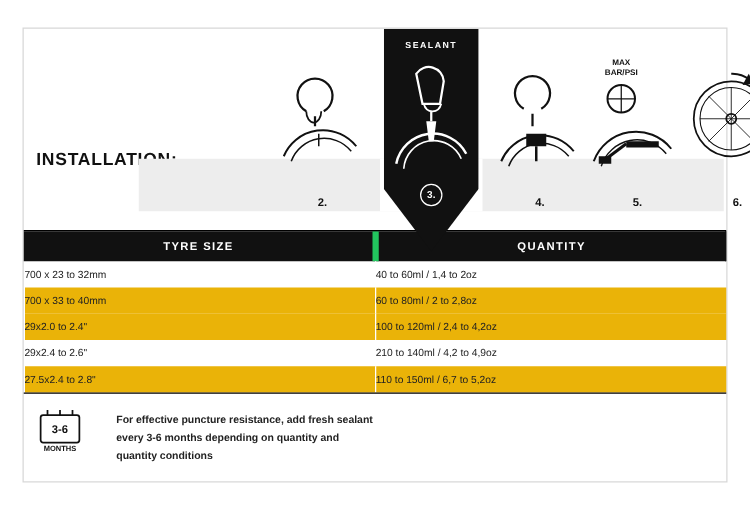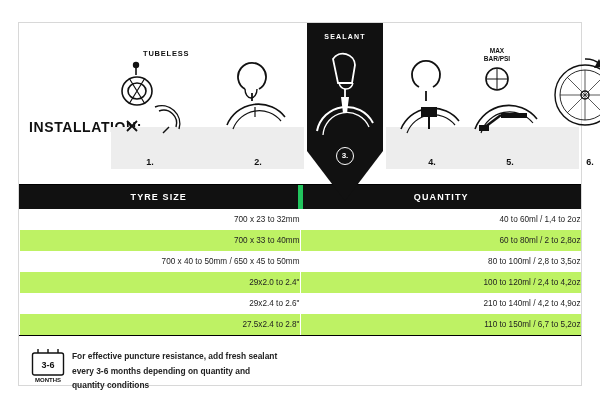--- a/index.html
+++ b/index.html
@@ -179,44 +179,44 @@
     text-align: center;
     border-left: 1px solid #111;
     border-right: 1px solid #111;
   }
   table.spec th.sep {
     border-left: 5px solid #22c55e;
   }
   table.spec td {
     font-size: 8.2px;
     color: #222;
-    text-align: right;
+    text-align: left;
     padding: 6px 0;
   }
   table.spec tr.alt td {
-    background: #bef264;
+    background: #eab308;
   }
   table.spec tr td:first-child {
     border-right: 1px solid #ffffff;
   }
 
   
   .note {
     position: relative;
     display: flex;
     align-items: flex-start;
     padding: 12px 12px 0 12px;
     border-top: 1px solid #000;
     box-sizing: border-box;
   }
   .note-icon {
     width: 34px;
     height: 36px;
     flex: 0 0 34px;
-    margin-right: 7px;
+    margin-right: 28px;
   }
   .note-text {
     font-size: 8.4px;
     line-height: 1.75;
     color: #222;
     padding-top: 1px;
     font-weight: bold;
   }
 </style>
 </head>
@@ -227,43 +227,20 @@
 
     <div class="install-strip">
 
       <div class="install-label">INSTALLATION:</div>
 
       <div class="steps">
 
         <div class="grey-band"></div>
         <div class="grey-gap"></div>
 
-        <div class="step" style="left:0px;">
-          <div class="tubeless-tag">TUBELESS</div>
-          <div class="art">
-            <svg viewBox="0 0 78 96" width="78" height="96">
-              <g fill="none" stroke="#111" stroke-width="1.6">
-                <circle cx="25" cy="20" r="3.2" fill="#111" stroke="none"></circle>
-                <path d="M25 23 L25 30"></path>
-                <ellipse cx="26" cy="46" rx="15" ry="14"></ellipse>
-                <ellipse cx="26" cy="46" rx="9" ry="8"></ellipse>
-                <path d="M18 33 L34 59 M34 33 L18 59" stroke-width="1.2"></path>
-              </g>
-              <g stroke="#111" stroke-width="1.8" fill="none">
-                <path d="M16 76 L26 86 M26 76 L16 86"></path>
-              </g>
-              <g fill="none" stroke="#111" stroke-width="1.4">
-                <path d="M44 62 a18 18 0 0 1 24 22"></path>
-                <path d="M48 66 a13 13 0 0 1 17 16"></path>
-                <path d="M52 88 l6 -6"></path>
-              </g>
-            </svg>
-          </div>
-          <div class="num">1.</div>
-        </div>
 
         <div class="step" style="left:108px;">
           <div class="art">
             <svg viewBox="0 0 78 96" width="78" height="96">
               <g fill="none" stroke="#111" stroke-width="1.8">
                 <path d="M26 44 a14 14 0 1 1 14 0"></path>
                 <path d="M26 44 a6 9 0 1 0 12 0" stroke-width="1.4"></path>
                 <path d="M33 48 L33 56"></path>
               </g>
               <g stroke="#111" stroke-width="1.6" fill="none">
@@ -362,24 +339,20 @@
         </tr>
       </thead>
       <tbody>
         <tr>
           <td>700 x 23 to 32mm</td>
           <td>40 to 60ml / 1,4 to 2oz</td>
         </tr>
         <tr class="alt">
           <td>700 x 33 to 40mm</td>
           <td>60 to 80ml / 2 to 2,8oz</td>
-        </tr>
-        <tr>
-          <td>700 x 40 to 50mm / 650 x 45 to 50mm</td>
-          <td>80 to 100ml / 2,8 to 3,5oz</td>
         </tr>
         <tr class="alt">
           <td>29x2.0 to 2.4"</td>
           <td>100 to 120ml / 2,4 to 4,2oz</td>
         </tr>
         <tr>
           <td>29x2.4 to 2.6"</td>
           <td>210 to 140ml / 4,2 to 4,9oz</td>
         </tr>
         <tr class="alt">

